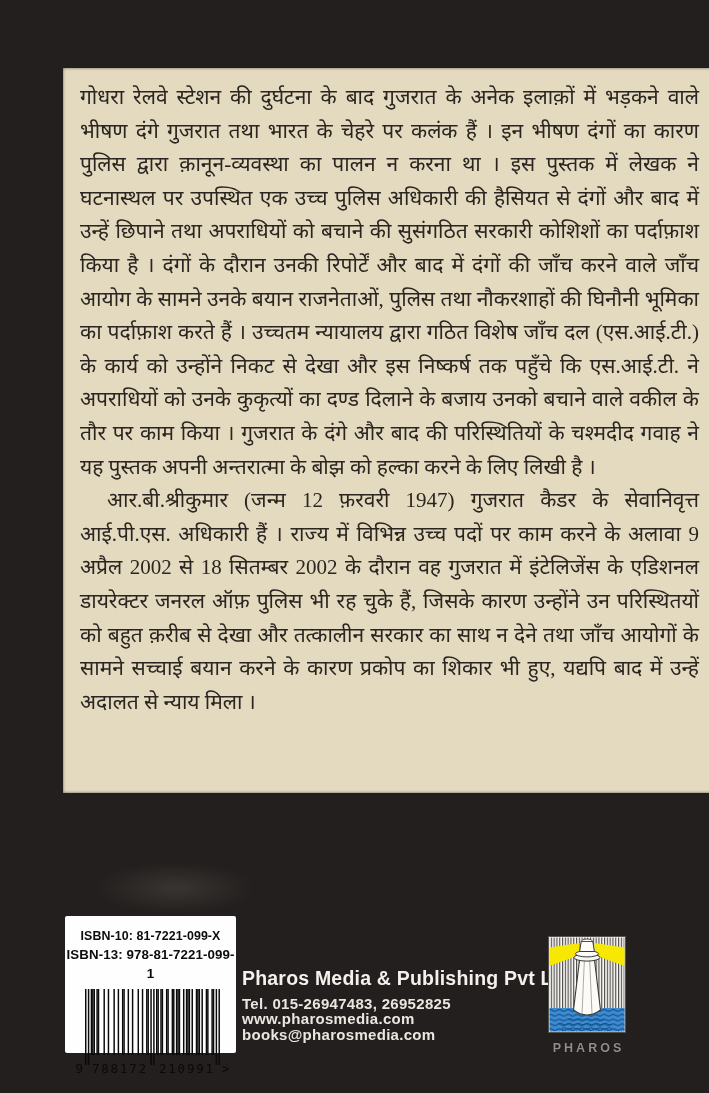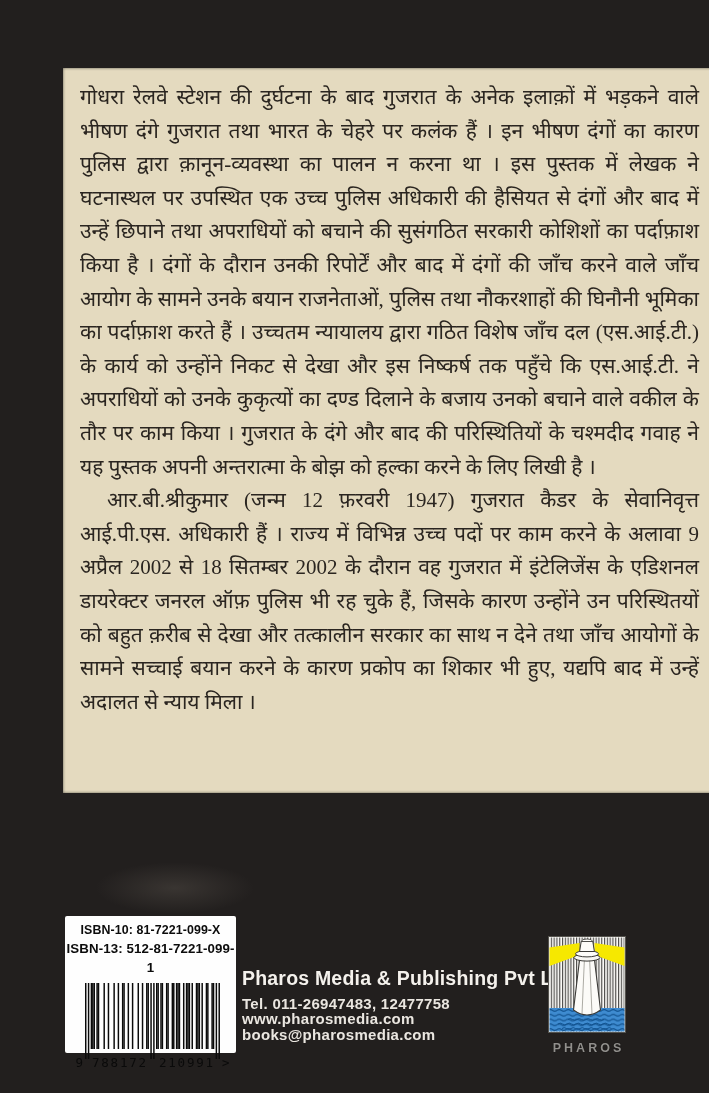--- a/index.html
+++ b/index.html
@@ -21,21 +21,21 @@
   }
   .panel p{text-align:justify;}
   .panel p.indent{text-indent:27px;}
   .smudge{
     position:absolute;left:95px;top:862px;width:160px;height:52px;
     background:radial-gradient(ellipse at center,rgba(150,140,128,.20),rgba(150,140,128,0) 70%);
     pointer-events:none;
   }
   .barcode-box{
     position:absolute;left:65px;top:916px;width:171px;height:137px;
-    background:#fefefe;border-radius:2px;text-align:center;padding-top:6px;
+    background:#fefefe;border-radius:2px;text-align:center;padding-top:12px;
   }
   .isbn-line{color:#0c0c0c;font-weight:700;letter-spacing:.1px;}
   .isbn10{font-size:12.4px;line-height:17px;}
   .isbn13{font-size:13.3px;line-height:19px;}
   .barcode-svg{display:block;margin:2px auto 0 auto;}
   .barcode-svg rect{fill:#0a0a0a;}
   .barcode-svg text{
     font-family:"DejaVu Sans Mono","Liberation Mono",monospace;
     font-size:12.5px;fill:#0a0a0a;
   }
@@ -57,21 +57,21 @@
 
 <div class="panel">
   <p>गोधरा रेलवे स्टेशन की दुर्घटना के बाद गुजरात के अनेक इलाक़ों में भड़कने वाले भीषण दंगे गुजरात तथा भारत के चेहरे पर कलंक हैं । इन भीषण दंगों का कारण पुलिस द्वारा क़ानून-व्यवस्था का पालन न करना था । इस पुस्तक में लेखक ने घटनास्थल पर उपस्थित एक उच्च पुलिस अधिकारी की हैसियत से दंगों और बाद में उन्हें छिपाने तथा अपराधियों को बचाने की सुसंगठित सरकारी कोशिशों का पर्दाफ़ाश किया है । दंगों के दौरान उनकी रिपोर्टें और बाद में दंगों की जाँच करने वाले जाँच आयोग के सामने उनके बयान राजनेताओं, पुलिस तथा नौकरशाहों की घिनौनी भूमिका का पर्दाफ़ाश करते हैं । उच्चतम न्यायालय द्वारा गठित विशेष जाँच दल (एस.आई.टी.) के कार्य को उन्होंने निकट से देखा और इस निष्कर्ष तक पहुँचे कि एस.आई.टी. ने अपराधियों को उनके कुकृत्यों का दण्ड दिलाने के बजाय उनको बचाने वाले वकील के तौर पर काम किया । गुजरात के दंगे और बाद की परिस्थितियों के चश्मदीद गवाह ने यह पुस्तक अपनी अन्तरात्मा के बोझ को हल्का करने के लिए लिखी है ।</p>
   <p class="indent">आर.बी.श्रीकुमार (जन्म 12 फ़रवरी 1947) गुजरात कैडर के सेवानिवृत्त आई.पी.एस. अधिकारी हैं । राज्य में विभिन्न उच्च पदों पर काम करने के अलावा 9 अप्रैल 2002 से 18 सितम्बर 2002 के दौरान वह गुजरात में इंटेलिजेंस के एडिशनल डायरेक्टर जनरल ऑफ़ पुलिस भी रह चुके हैं, जिसके कारण उन्होंने उन परिस्थितयों को बहुत क़रीब से देखा और तत्कालीन सरकार का साथ न देने तथा जाँच आयोगों के सामने सच्चाई बयान करने के कारण प्रकोप का शिकार भी हुए, यद्यपि बाद में उन्हें अदालत से न्याय मिला ।</p>
 </div>
 
 <div class="smudge"></div>
 
 <div class="barcode-box">
   <div class="isbn-line isbn10">ISBN-10: 81-7221-099-X</div>
-  <div class="isbn-line isbn13">ISBN-13: 512-81-7221-099-1</div>
+  <div class="isbn-line isbn13">ISBN-13: 978-81-7221-099-1</div>
   <svg class="barcode-svg" width="160" height="90" viewBox="0 0 160 90" aria-hidden="true">
     <g id="bars">
         <rect x="14.00" y="4" width="1.47" height="76"></rect>
         <rect x="16.84" y="4" width="1.47" height="76"></rect>
         <rect x="19.68" y="4" width="1.47" height="66"></rect>
         <rect x="21.10" y="4" width="1.47" height="66"></rect>
         <rect x="22.52" y="4" width="1.47" height="66"></rect>
         <rect x="25.36" y="4" width="1.47" height="66"></rect>
         <rect x="26.78" y="4" width="1.47" height="66"></rect>
         <rect x="32.46" y="4" width="1.47" height="66"></rect>
@@ -117,21 +117,21 @@
       </g>
     <text x="12" y="88" text-anchor="end">9</text>
     <text x="48" y="88" text-anchor="middle" textLength="54" lengthAdjust="spacing">788172</text>
     <text x="115" y="88" text-anchor="middle" textLength="54" lengthAdjust="spacing">210991</text>
     <text x="151" y="88" text-anchor="start">&gt;</text>
   </svg>
 </div>
 
 <div class="publisher">
   <div class="pub-name">Pharos Media &amp; Publishing Pvt Ltd</div>
-  <div class="pub-line">Tel. 011-26947483, 12477758</div>
+  <div class="pub-line">Tel. 015-26947483, 26952825</div>
   <div class="pub-line">www.pharosmedia.com</div>
   <div class="pub-line">books@pharosmedia.com</div>
 </div>
 
 <div class="logo">
   <svg width="78" height="97" viewBox="0 0 78 97" aria-hidden="true">
     <defs>
       <pattern id="pins" width="2.8" height="6" patternUnits="userSpaceOnUse">
         <rect width="2.8" height="6" style="fill:#fbfaf7"></rect>
         <rect width="1.15" height="6" style="fill:var(--stripe-gray,#4e4d4b)"></rect>

